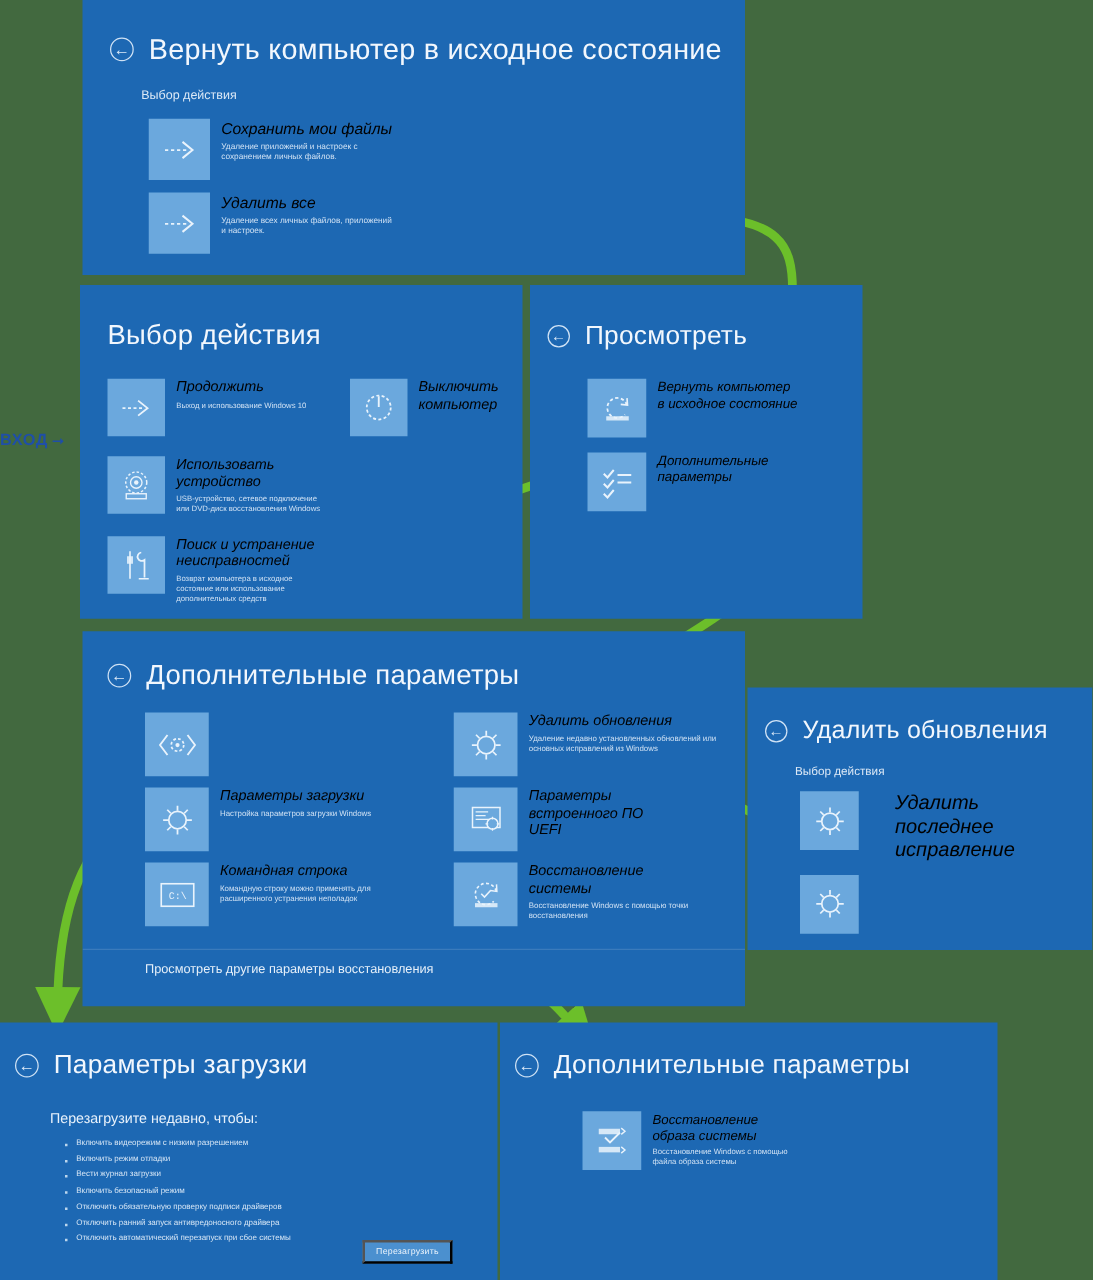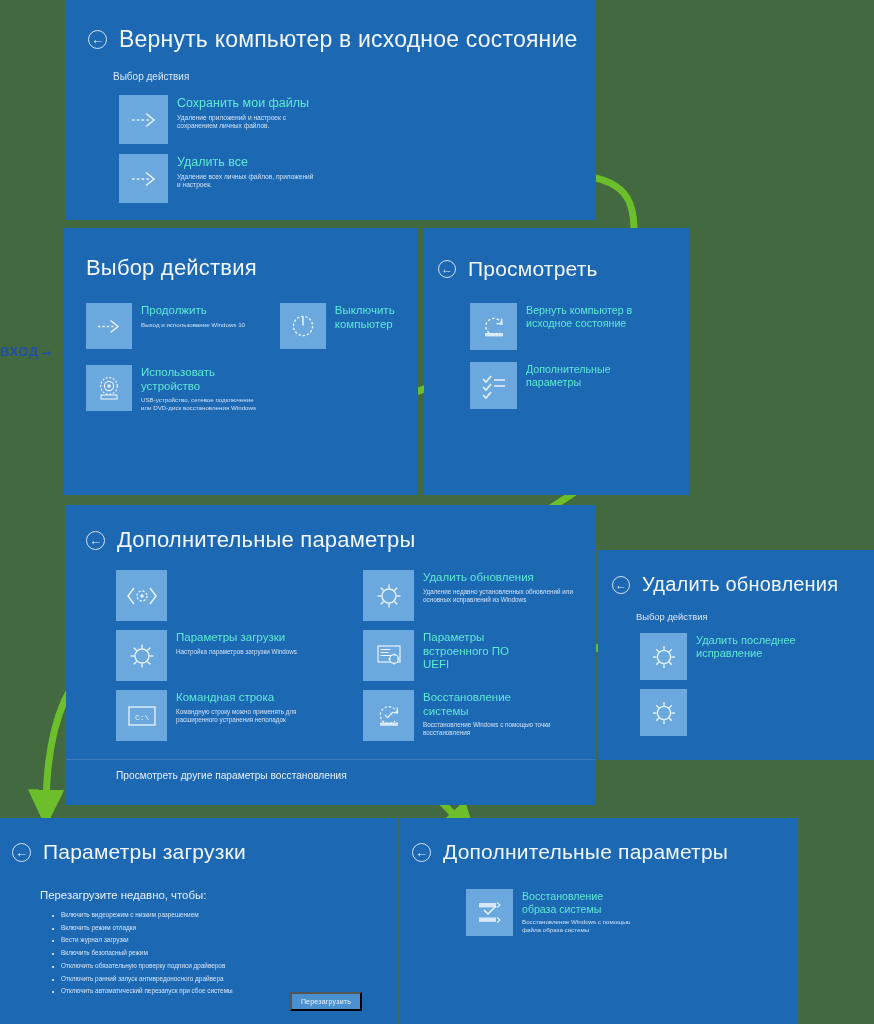--- a/index.html
+++ b/index.html
@@ -40,21 +40,21 @@
 
   
   .tile-row { display:flex; align-items:flex-start; gap:9px; }
   .tile-ico {
     flex:0 0 auto;
     background:#6ba8dd;
     display:flex; align-items:center; justify-content:center;
   }
   .tile-ico svg { display:block; }
   .tile-text { padding-top:1px; }
-  .tile-title { color:#5eead4; font-weight:400; line-height:1.18; }
+  .tile-title { color:#000000; font-weight:400; line-height:1.18;font-style:italic; }
   .tile-desc  { color:#cfe1f4; line-height:1.32; margin-top:3px; }
 
   
   #panelA { left:66px; top:0; width:530px; height:220px; }
   #panelA .panel-title { font-size:23px; margin:26px 0 0 22px; }
   #panelA .back-icon { width:19px; height:19px; font-size:13px; }
   #panelA .sub-label { font-size:10px; margin:18px 0 0 47px; }
   #panelA .tiles { margin:13px 0 0 53px; display:flex; flex-direction:column; gap:10px; }
   #panelA .tile-ico { width:49px; height:49px; }
   #panelA .tile-title { font-size:12.5px; }
@@ -98,21 +98,21 @@
     height:1px; background:rgba(255,255,255,.13);
   }
 
   
   #panelE { left:598px; top:550px; width:276px; height:210px; }
   #panelE .panel-title { font-size:20px; margin:23px 0 0 14px; }
   #panelE .back-icon { width:18px; height:18px; font-size:12px; }
   #panelE .sub-label { font-size:9.4px; margin:15px 0 0 38px; }
   #panelE .tiles { margin:11px 0 0 42px; display:flex; flex-direction:column; gap:9px; }
   #panelE .tile-ico { width:47px; height:47px; }
-  #panelE .tile-title { font-size:11px; }
+  #panelE .tile-title { font-size:16px;margin-left:20px; }
 
   
   #panelF { left:0; top:818px; width:398px; height:206px; }
   #panelF .panel-title { font-size:21px; margin:22px 0 0 12px; }
   #panelF .back-icon { width:19px; height:19px; font-size:13px; }
   #panelF .lead { font-size:11.4px; margin:25px 0 0 40px; color:#e7f1fb; }
   #panelF ul { margin:11px 0 0 52px; list-style:none; }
   #panelF li {
     font-size:6.4px; color:#d5e5f5; line-height:1.05;
     margin-bottom:6px; position:relative; padding-left:9px;
@@ -240,20 +240,34 @@
               <circle cx="15" cy="13" r="1.8" fill="#e9f3fc"></circle>
               <rect x="7" y="22" width="16" height="4" stroke="#e9f3fc" stroke-width="1.1" fill="none"></rect>
             </svg>
           </span>
           <span class="tile-text">
             <span class="tile-title" style="display:block;max-width:120px">Использовать устройство</span>
             <span class="tile-desc" style="display:block;max-width:120px">USB-устройство, сетевое подключение или DVD-диск восстановления Windows</span>
           </span>
         </div>
 
+        <div class="tile-row">
+          <span class="tile-ico">
+            <svg width="28" height="30" viewBox="0 0 28 30">
+              <path d="M9 4 v22" stroke="#e9f3fc" stroke-width="1.3"></path>
+              <rect x="6.6" y="8" width="4.8" height="6" fill="#e9f3fc" opacity=".85"></rect>
+              <path d="M18 5 a3.4 3.4 0 1 0 2.6 6 l0 14" stroke="#e9f3fc" stroke-width="1.4" fill="none"></path>
+              <path d="M16 26 h8" stroke="#e9f3fc" stroke-width="1.3"></path>
+            </svg>
+          </span>
+          <span class="tile-text">
+            <span class="tile-title" style="display:block;max-width:130px">Поиск и устранение неисправностей</span>
+            <span class="tile-desc" style="display:block;max-width:130px">Возврат компьютера в исходное состояние или использование дополнительных средств</span>
+          </span>
+        </div>
 
       </div>
 
       <div class="colR">
         <div class="tile-row">
           <span class="tile-ico">
             <svg width="30" height="30" viewBox="0 0 30 30">
               <circle cx="15" cy="15" r="9.6" stroke="#e9f3fc" stroke-width="1.4" fill="none" stroke-dasharray="2.4 1.9"></circle>
               <path d="M15 6 v8.5" stroke="#e9f3fc" stroke-width="1.5"></path>
             </svg>

